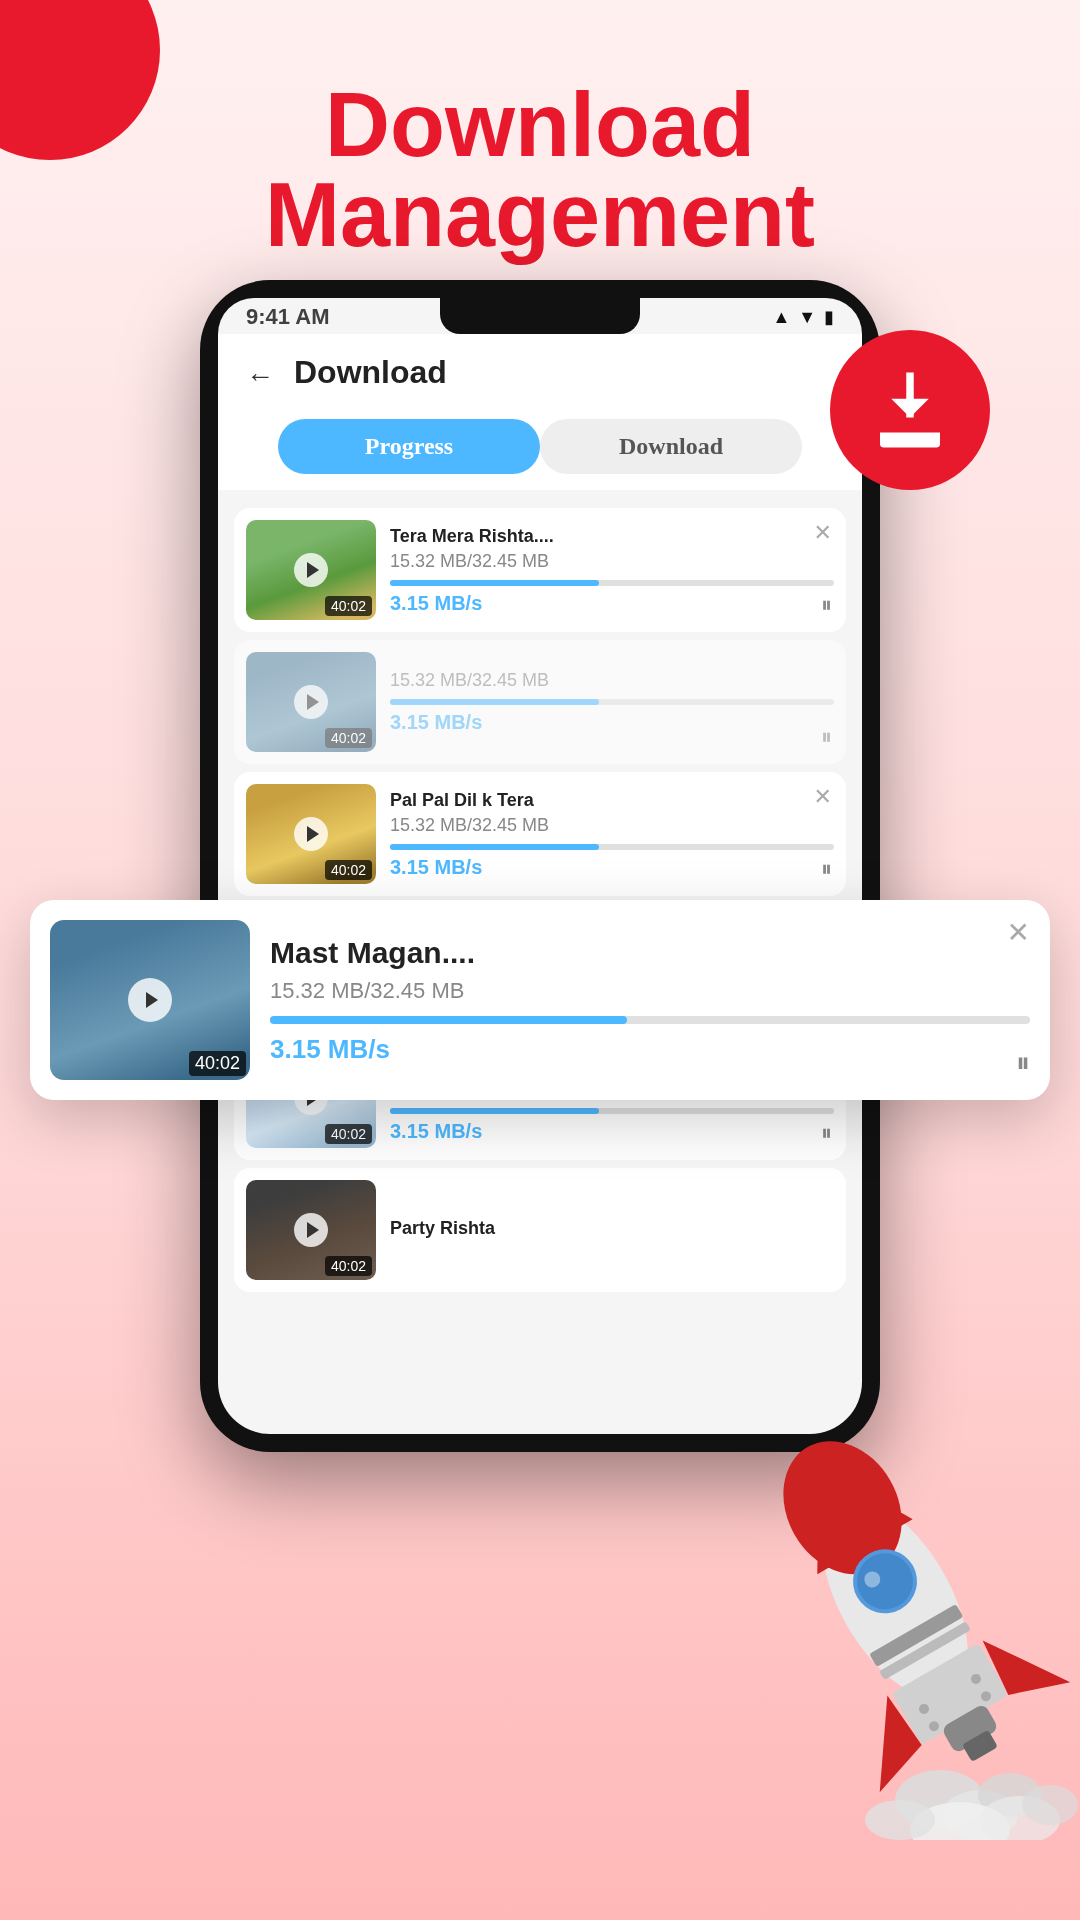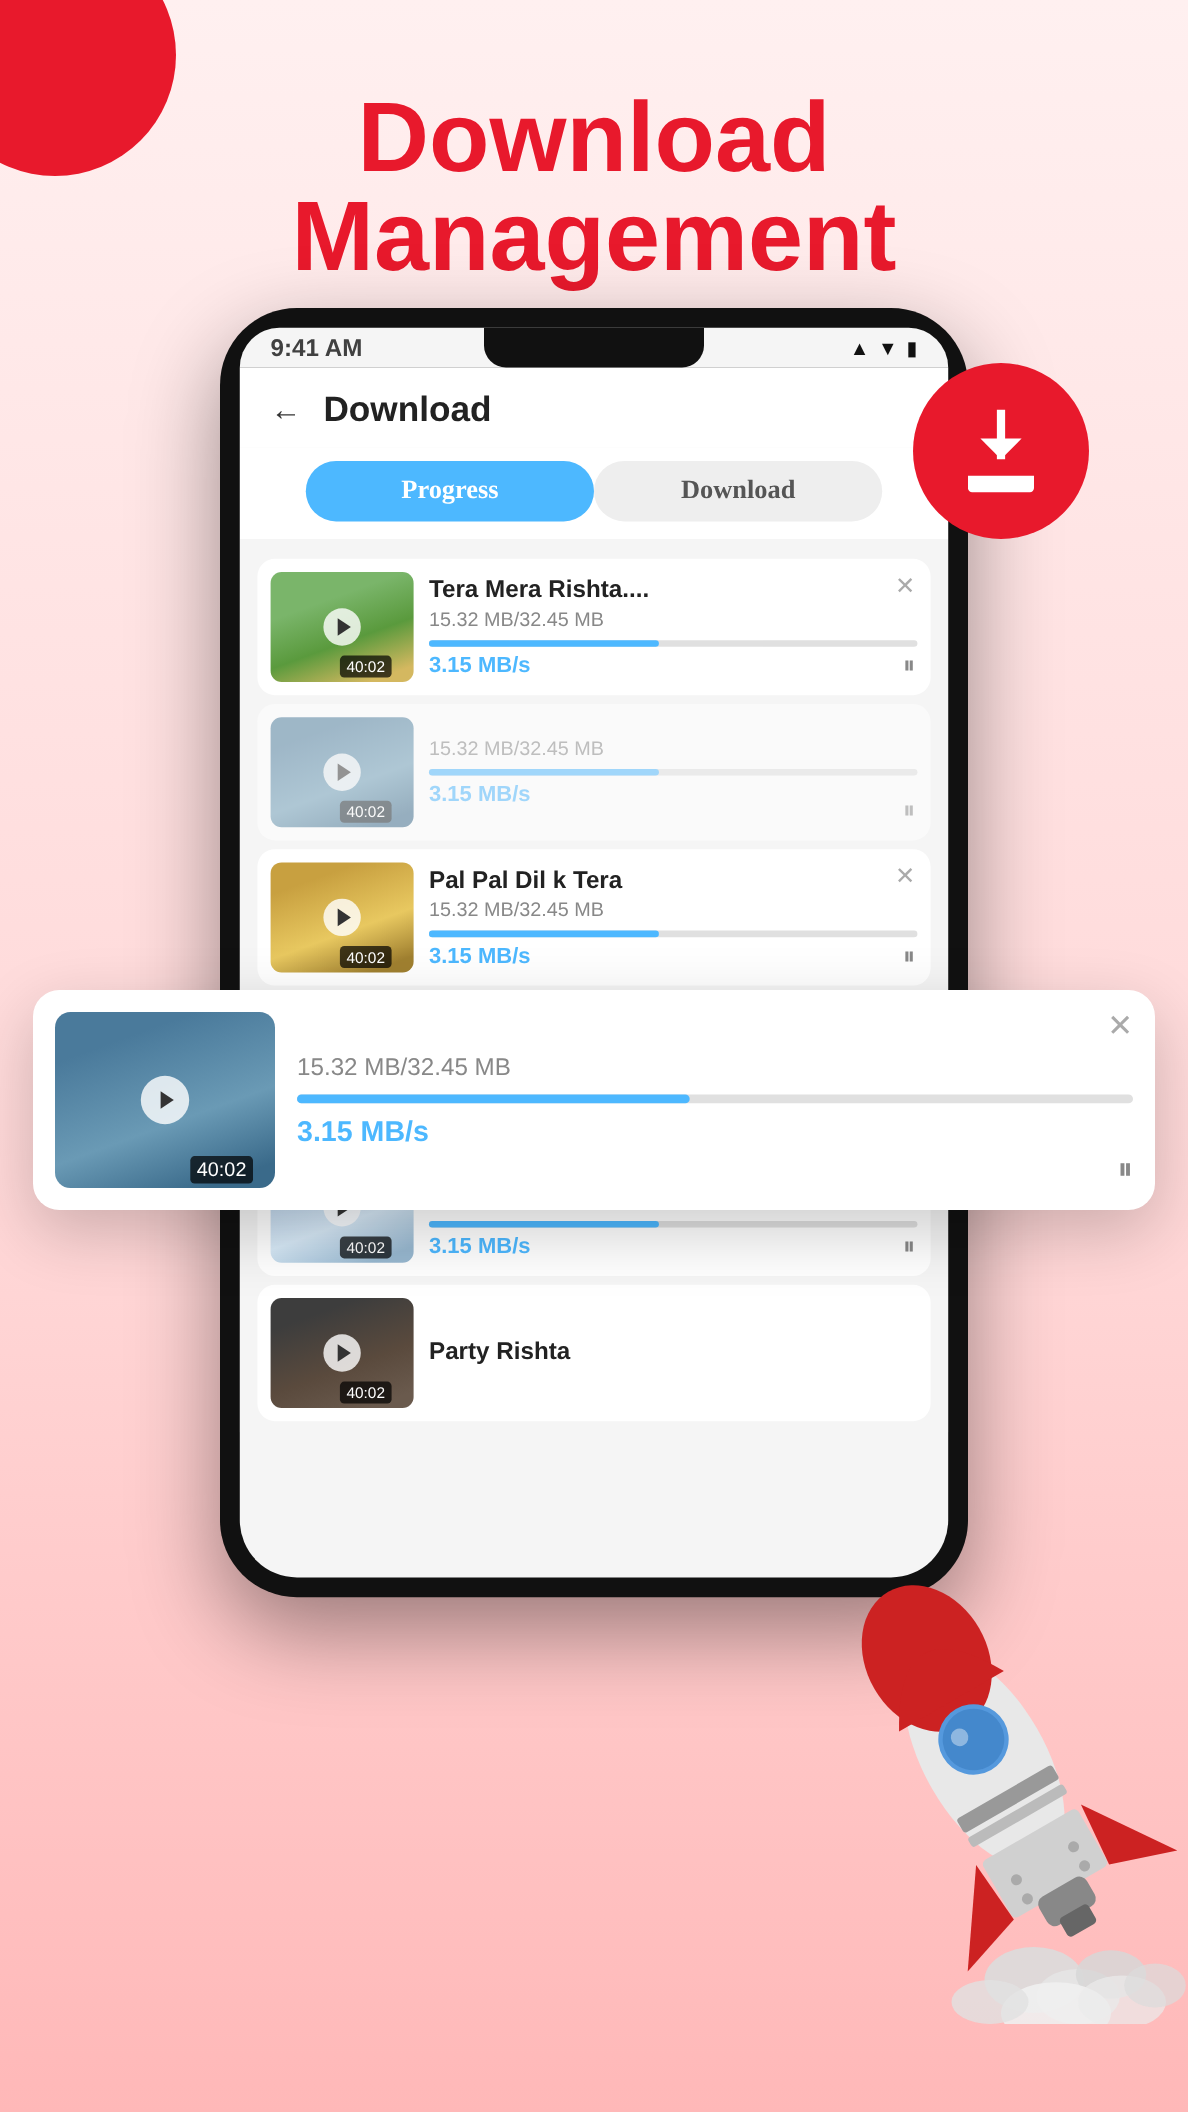--- a/index.html
+++ b/index.html
@@ -185,21 +185,21 @@
       height: 100px;
       border-radius: 10px;
       overflow: hidden;
       position: relative;
       flex-shrink: 0;
       background: #ccc;
     }
     .thumb-duration {
       position: absolute;
       bottom: 4px;
-      right: 20px;
+      right: 4px;
       background: rgba(0,0,0,0.7);
       color: white;
       font-size: 14px;
       padding: 2px 6px;
       border-radius: 4px;
     }
     .play-overlay {
       position: absolute;
       top: 50%;
       left: 50%;
@@ -216,21 +216,21 @@
       content: '';
       border-left: 12px solid #333;
       border-top: 8px solid transparent;
       border-bottom: 8px solid transparent;
       margin-left: 3px;
     }
     .item-info {
       flex: 1;
     }
     .item-title {
-      font-size: 22px;
+      font-size: 18px;
       font-weight: 700;
       color: #222;
       margin-bottom: 4px;
     }
     .item-size {
       font-size: 18px;
       color: #888;
       margin-bottom: 8px;
     }
     .progress-bar-bg {
@@ -514,20 +514,21 @@
     </div>
   </div>
 </div>
 
 <div class="floating-card">
   <div class="floating-thumb thumb-sim-mast">
     <div class="play-overlay" style="width:44px;height:44px;"></div>
     <span class="thumb-duration" style="font-size:18px;">40:02</span>
   </div>
   <div class="floating-info">
+    <div class="floating-title">Mast Magan....</div>
     <div class="floating-size">15.32 MB/32.45 MB</div>
     <div class="floating-progress-bg">
       <div class="floating-progress-fill"></div>
     </div>
     <div class="floating-speed">3.15 MB/s</div>
   </div>
   <span class="floating-close close-icon"></span>
   <span class="floating-pause pause-icon"></span>
 </div>
 

